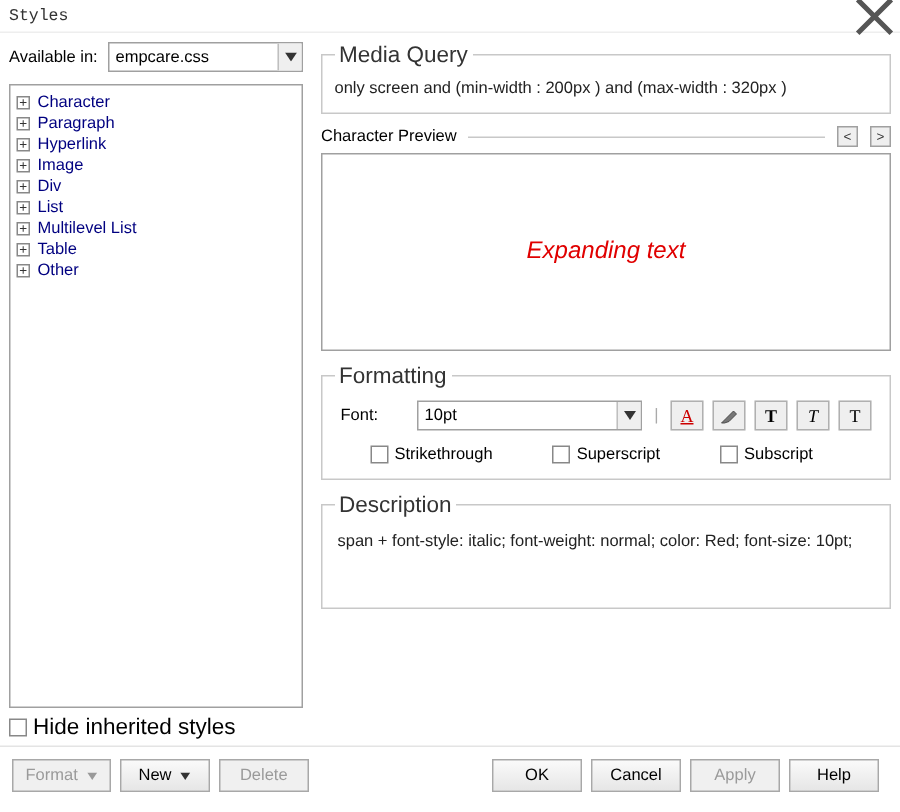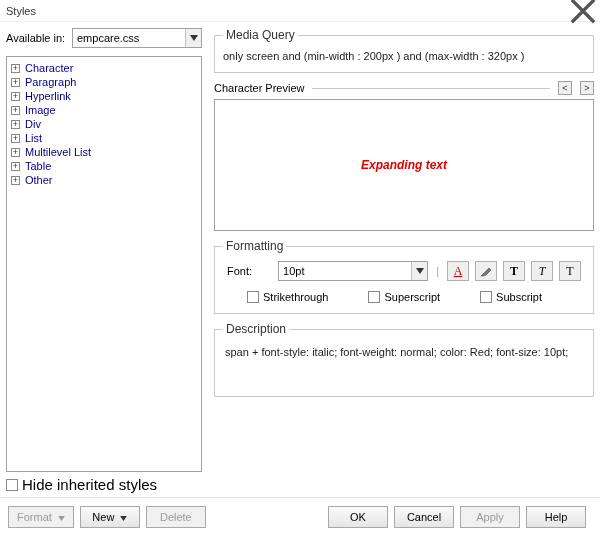--- a/index.html
+++ b/index.html
@@ -16,20 +16,21 @@
   .titlebar {
     height: 22px;
     display: flex;
     align-items: center;
     justify-content: space-between;
     padding: 0 3px 0 6px;
     background: #fff;
     font-size: 11px;
     color: #333;
     border-bottom: 1px solid #eee;
+    font-family: Liberation Mono, monospace;
   }
   .titlebar .close {
     width: 28px;
     height: 18px;
     display: flex;
     align-items: center;
     justify-content: center;
     color: #555;
     cursor: pointer;
   }
@@ -116,21 +117,21 @@
     display: flex;
     flex-direction: column;
     gap: 8px;
   }
   fieldset {
     border: 1px solid #c8c8c8;
     padding: 6px 8px 8px 8px;
     margin: 0;
   }
   legend {
-    font-size: 12px;
+    font-size: 15px;
     color: #333;
     padding: 0 3px;
   }
   .mq-text {
     color: #222;
     padding: 2px 0;
   }
   .cp-head {
     display: flex;
     align-items: center;
@@ -151,22 +152,22 @@
   .preview-box {
     margin-top: 4px;
     border: 1px solid #a0a0a0;
     height: 132px;
     display: flex; align-items: center; justify-content: center;
     background: #fff;
   }
   .preview-text {
     font-style: italic;
     color: #e00000;
-    font-weight: 700;
-    font-size: 12px;
+    font-weight: 400;
+    font-size: 16px;
   }
   .fmt-row {
     display: flex; align-items: center; gap: 6px;
     padding: 2px 4px;
   }
   .fmt-row .lbl { margin-right: 20px; }
   .font-combo {
     width: 102px;
   }
   .size-combo { width: 48px; }

